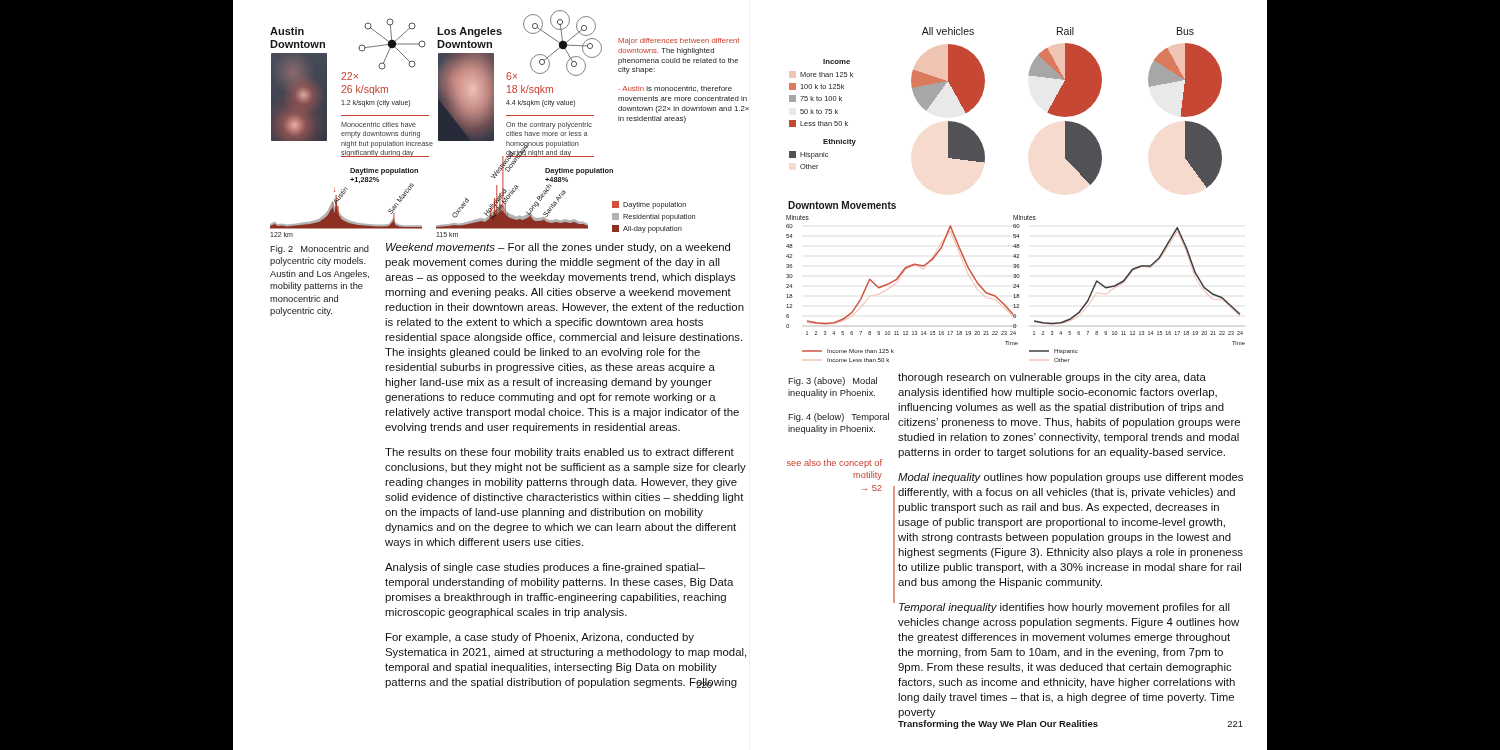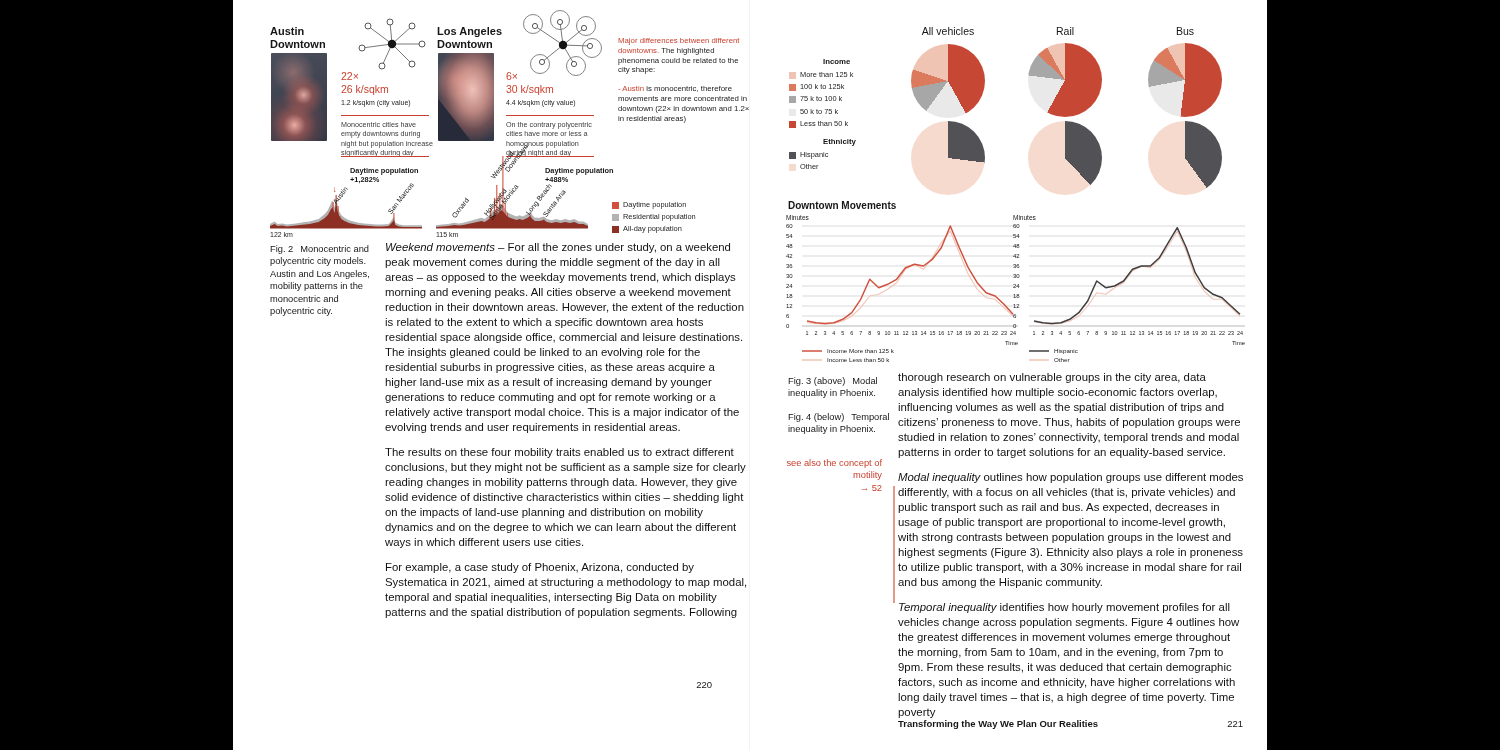--- a/index.html
+++ b/index.html
@@ -32,21 +32,21 @@
   .rednote .red{color:#c9402e;}
 
   .skyline-host{position:absolute;width:152px;height:82px;}
   .rot{position:absolute;font-size:7px;color:#161616;transform:rotate(-52deg);
        transform-origin:0 100%;white-space:nowrap;line-height:7px;}
   .peak-arrow{position:absolute;font-size:9px;line-height:9px;color:#c9402e;}
   .skyline-title{font-size:7.4px;font-weight:bold;line-height:9.4px;color:#161616;}
   .km{font-size:7px;color:#222;}
 
   .legend-title{font-size:7.8px;font-weight:bold;color:#161616;margin-bottom:4px;padding-left:34px;}
-  .legend-row{display:flex;align-items:flex-end;gap:4px;font-size:7.4px;color:#222;margin-bottom:3.2px;}
+  .legend-row{display:flex;align-items:center;gap:4px;font-size:7.4px;color:#222;margin-bottom:3.2px;}
   .legend-row .swatch{width:7px;height:7px;flex:0 0 auto;display:inline-block;}
 
   .caption{font-size:9.3px;line-height:12.4px;color:#161616;}
   .caption .lab{margin-right:7px;}
 
   .body-col{font-size:11.4px;line-height:15px;color:#111;}
   .body-col p{margin:0 0 10px 0;}
   .ital{font-style:italic;}
   .bold{font-weight:bold;}
 
@@ -135,21 +135,21 @@
       <circle cx="66" cy="54" r="2.6"></circle>
       <circle cx="34" cy="52" r="2.6"></circle>
   </g>
   <circle cx="55" cy="35" r="4.2" fill="#141414"></circle>
 </svg>
 
 <div class="abs sat sat-la" style="left:438px;top:53px;width:56px;height:88px;"></div>
 
 <div class="abs" style="left:506px;top:70px;width:92px;">
   <div class="stats-big">6×</div>
-  <div class="stats-big">30 k/sqkm</div>
+  <div class="stats-big">18 k/sqkm</div>
   <div class="stats-small">4.4 k/sqkm (city value)</div>
 </div>
 <div class="abs rule" style="left:506px;top:115px;width:88px;"></div>
 <div class="abs fignote" style="left:506px;top:120px;width:94px;">On the contrary polycentric cities have more or less a homognous population during night and day</div>
 <div class="abs rule" style="left:506px;top:156px;width:88px;"></div>
 
 <div class="abs rednote" style="left:618px;top:36px;width:132px;">
   <p>
     <span class="red">Major differences between different downtowns.</span><span> The highlighted phenomena could be related to the city shape:</span>
   </p>
@@ -224,20 +224,21 @@
     </div>
   </div>
 
 <div class="abs caption" style="left:270px;top:243px;width:112px;">
   <span class="lab">Fig. 2</span><span>Monocentric and polycentric city models. Austin and Los Angeles, mobility patterns in the monocentric and polycentric city.</span>
 </div>
 
 <div class="abs body-col" style="left:385px;top:240px;width:363px;">
   <p><span class="ital">Weekend movements</span><span> – For all the zones under study, on a weekend peak movement comes during the middle segment of the day in all areas – as opposed to the weekday movements trend, which displays morning and evening peaks. All cities observe a weekend movement reduction in their downtown areas. However, the extent of the reduction is related to the extent to which a specific downtown area hosts residential space alongside office, commercial and leisure destinations. The insights gleaned could be linked to an evolving role for the residential suburbs in progressive cities, as these areas acquire a higher land-use mix as a result of increasing demand by younger generations to reduce commuting and opt for remote working or a relatively active transport modal choice. This is a major indicator of the evolving trends and user requirements in residential areas.</span></p>
   <p>The results on these four mobility traits enabled us to extract different conclusions, but they might not be sufficient as a sample size for clearly reading changes in mobility patterns through data. However, they give solid evidence of distinctive characteristics within cities – shedding light on the impacts of land-use planning and distribution on mobility dynamics and on the degree to which we can learn about the different ways in which different users use cities.</p>
+  <p>Analysis of single case studies produces a fine-grained spatial–temporal understanding of mobility patterns. In these cases, Big Data promises a breakthrough in traffic-engineering capabilities, reaching microscopic geographical scales in trip analysis.</p>
   <p>For example, a case study of Phoenix, Arizona, conducted by Systematica in 2021, aimed at structuring a methodology to map modal, temporal and spatial inequalities, intersecting Big Data on mobility patterns and the spatial distribution of population segments. Following</p>
 </div>
 
 <div class="abs pagefoot" style="left:650px;top:679px;width:62px;text-align:right;">220</div>
 
 <div class="abs pie-header" style="left:908px;top:25px;width:80px;">All vehicles</div>
 <div class="abs pie-header" style="left:1040px;top:25px;width:50px;">Rail</div>
 <div class="abs pie-header" style="left:1160px;top:25px;width:50px;">Bus</div>
 
 <div class="abs" style="left:789px;top:57px;width:110px;">

